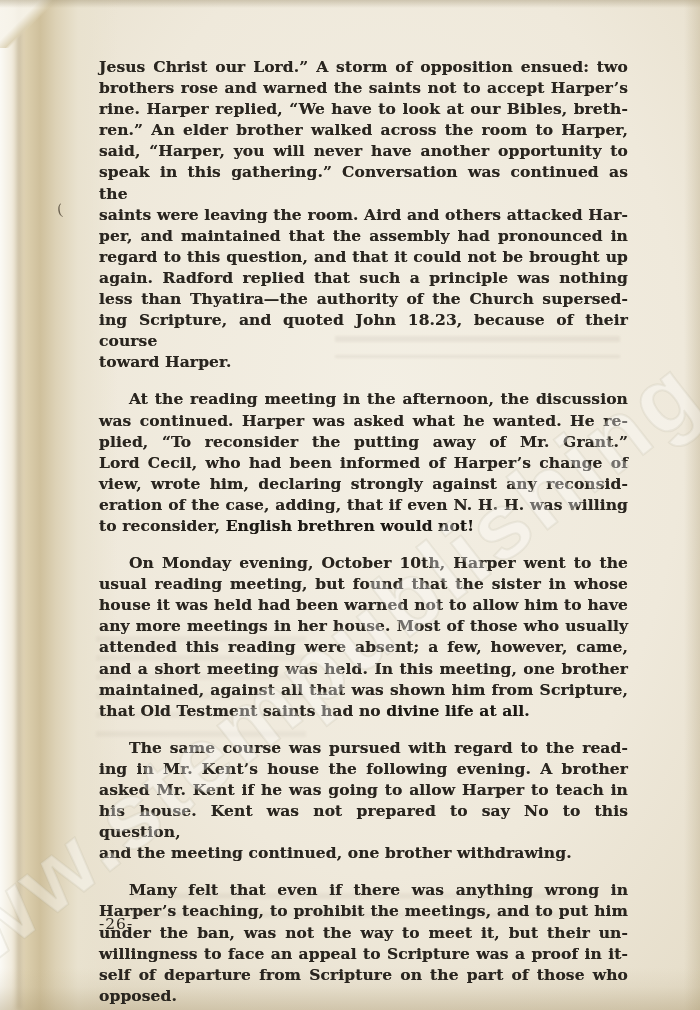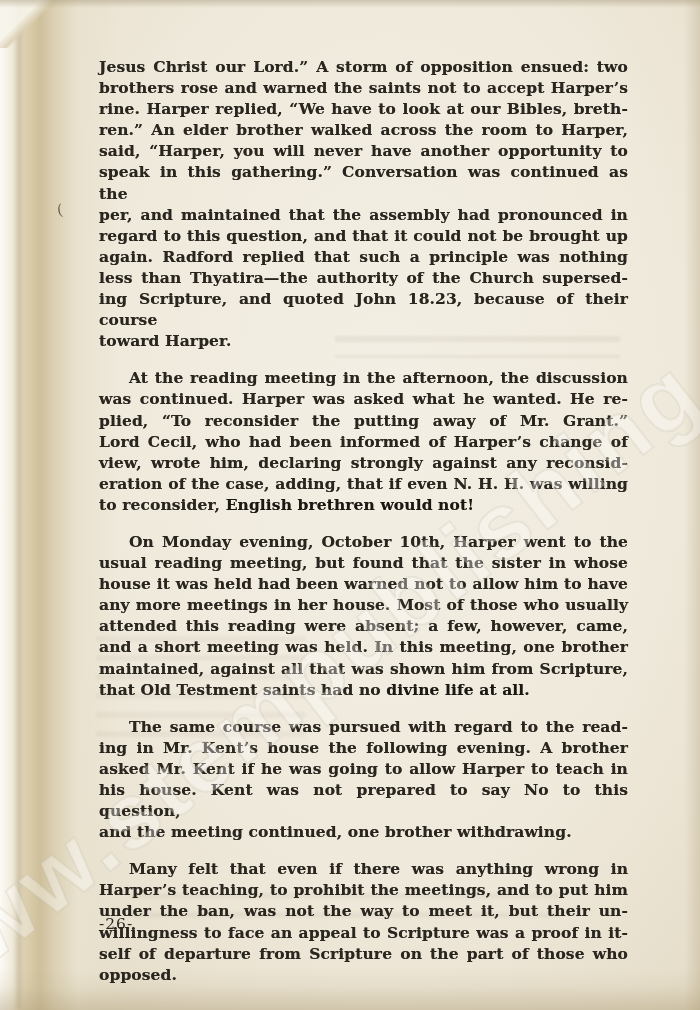--- a/index.html
+++ b/index.html
@@ -162,20 +162,21 @@
   <div class="stray-mark">(</div>
 
   <div class="text-block">
       <div class="para">
         <div class="line"><span>Jesus Christ our Lord.” A storm of opposition ensued: two</span></div>
         <div class="line"><span>brothers rose and warned the saints not to accept Harper’s</span></div>
         <div class="line"><span>rine. Harper replied, “We have to look at our Bibles, breth-</span></div>
         <div class="line"><span>ren.” An elder brother walked across the room to Harper,</span></div>
         <div class="line"><span>said, “Harper, you will never have another opportunity to</span></div>
         <div class="line"><span>speak in this gathering.” Conversation was continued as the</span></div>
+        <div class="line"><span>saints were leaving the room. Aird and others attacked Har-</span></div>
         <div class="line"><span>per, and maintained that the assembly had pronounced in</span></div>
         <div class="line"><span>regard to this question, and that it could not be brought up</span></div>
         <div class="line"><span>again. Radford replied that such a principle was nothing</span></div>
         <div class="line"><span>less than Thyatira—the authority of the Church supersed-</span></div>
         <div class="line"><span>ing Scripture, and quoted John 18.23, because of their course</span></div>
         <div class="line last"><span>toward Harper.</span></div>
       </div>
       <div class="para">
         <div class="line first-indent"><span>At the reading meeting in the afternoon, the discussion</span></div>
         <div class="line"><span>was continued. Harper was asked what he wanted. He re-</span></div>

